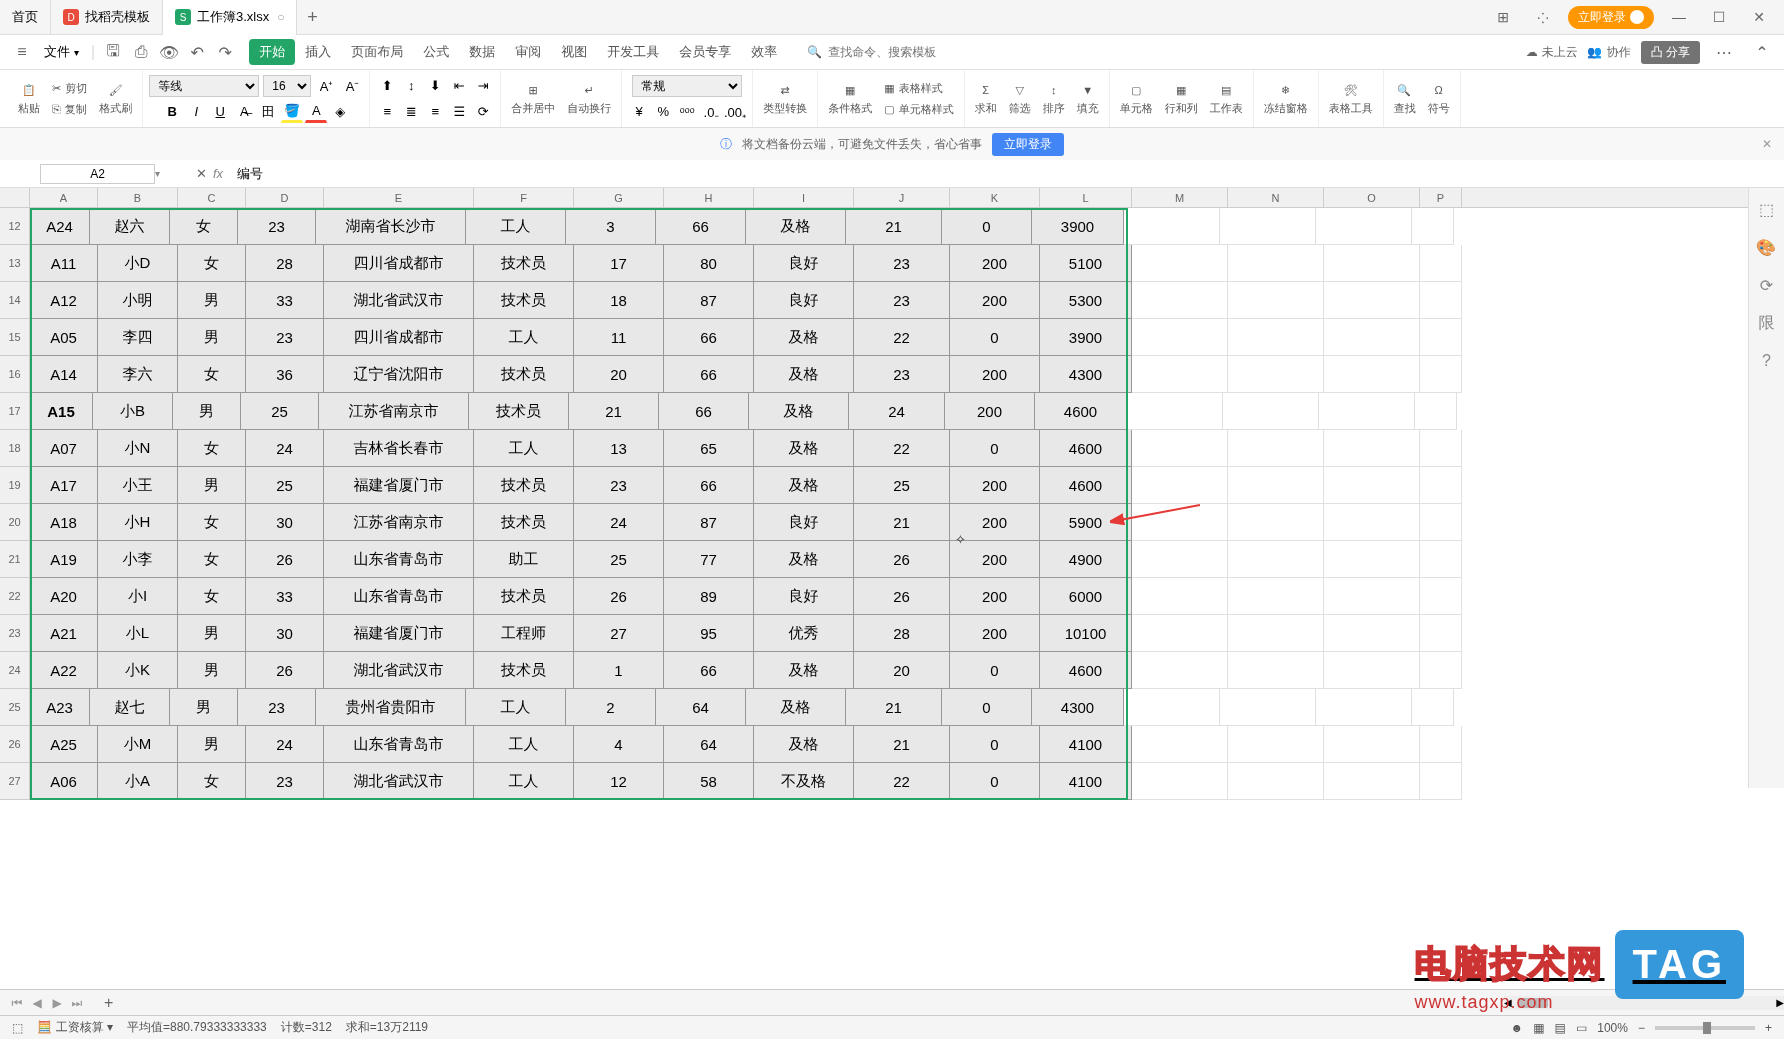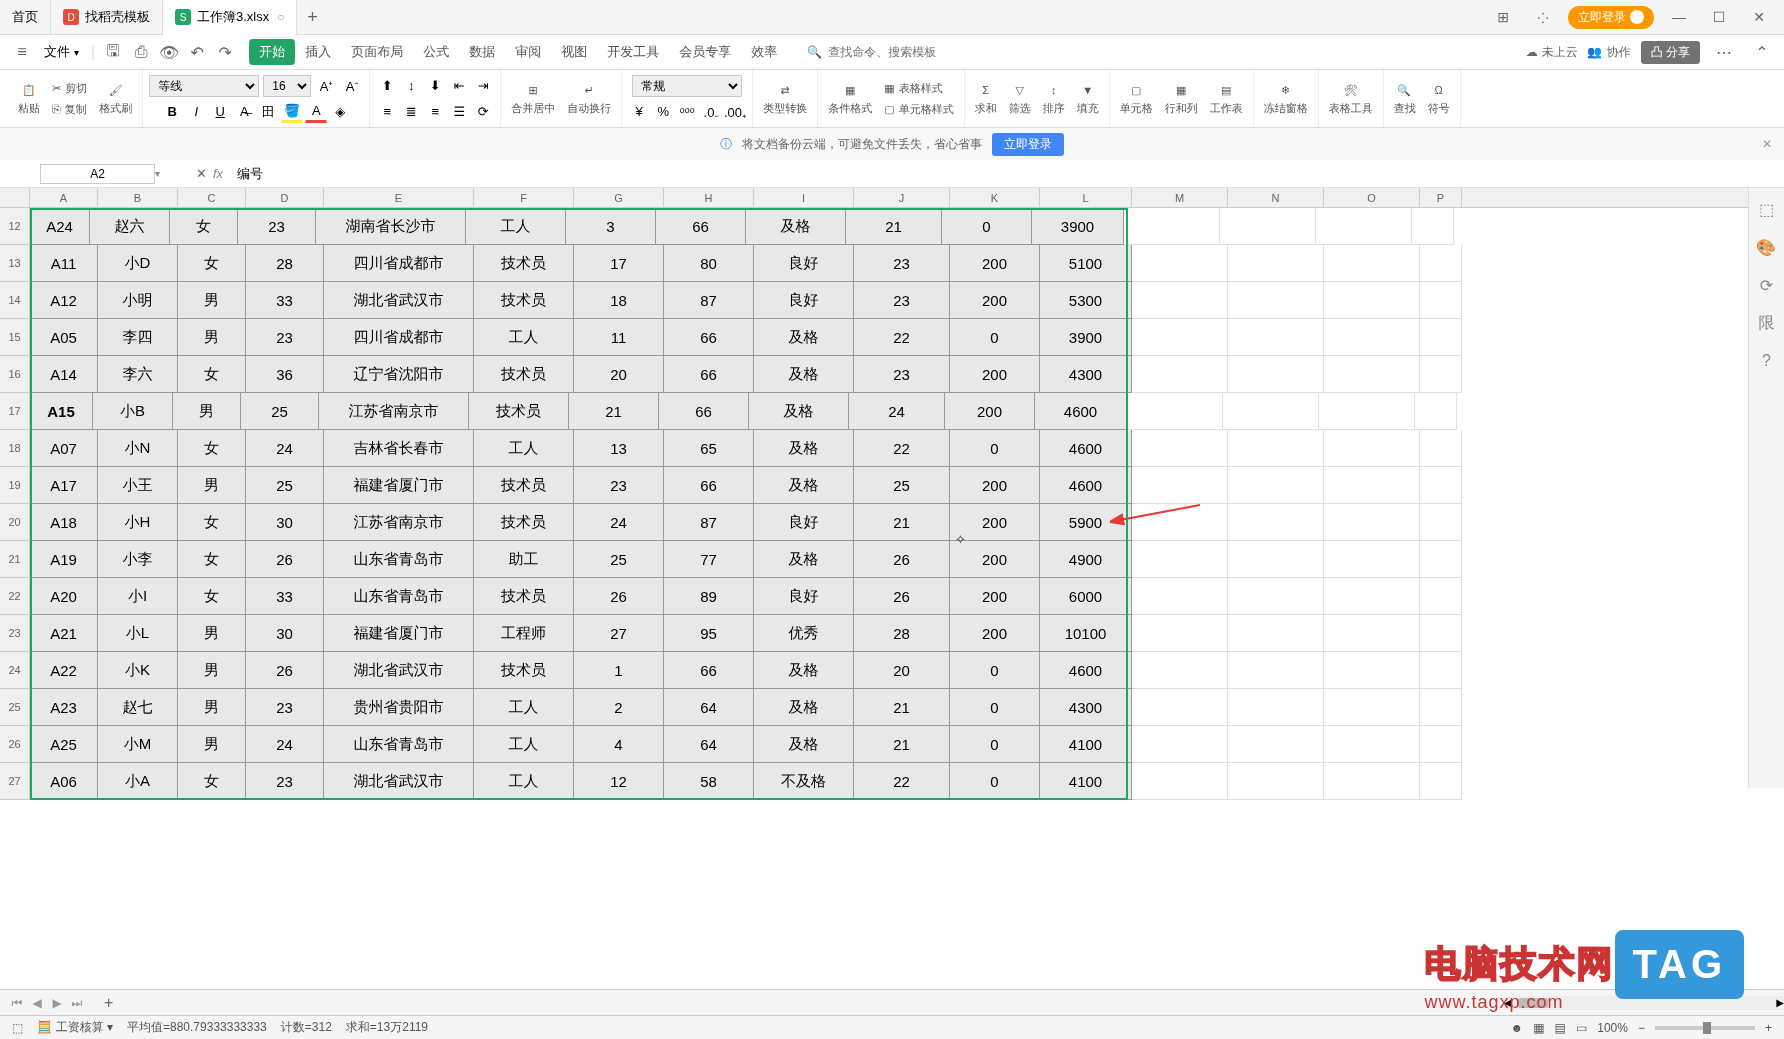--- a/index.html
+++ b/index.html
@@ -78,21 +78,21 @@
 .sheet-thumb { width: 30px; height: 10px; background: #bbb; margin-left: 6px; border-radius: 2px; }
 
 
 .statusbar { position: absolute; bottom: 0; left: 0; right: 0; height: 24px; display: flex; align-items: center; background: #f5f5f5; border-top: 1px solid #ccc; font-size: 12px; color: #555; padding: 0 12px; gap: 14px; }
 .statusbar-right { margin-left: auto; display: flex; align-items: center; gap: 10px; }
 .zoom-slider { width: 100px; height: 4px; background: #ccc; position: relative; }
 .zoom-thumb { position: absolute; width: 8px; height: 12px; background: #888; top: -4px; left: 48px; }
 
 
 .red-arrow { position: absolute; pointer-events: none; }
-.watermark { position: absolute; bottom: 40px; right: 40px; display: flex; align-items: center; gap: 0; z-index: 100; }
+.watermark { position: absolute; bottom: 40px; right: 40px; display: flex; align-items: center; gap: 10px; z-index: 100; text-decoration: underline; }
 .watermark-text1 { font-size: 36px; font-family: "SimHei", sans-serif; letter-spacing: 2px; -webkit-text-stroke: 2px #cc3333; color: transparent; font-weight: bold; }
 .watermark-url { position: absolute; font-size: 18px; color: #cc3333; letter-spacing: 1px; }
 .tag-badge { background: #3498db; color: #fff; font-size: 40px; font-weight: bold; padding: 12px 18px; border-radius: 8px; letter-spacing: 4px; }
 
 
 .right-sidebar { position: absolute; right: 0; top: 188px; width: 36px; background: #f5f5f5; border-left: 1px solid #ddd; display: flex; flex-direction: column; align-items: center; padding-top: 10px; gap: 16px; height: 600px; }
 .sidebar-icon { width: 22px; height: 22px; color: #888; display: flex; align-items: center; justify-content: center; }
 
 
 .cell-cursor { position: absolute; font-size: 13px; color: #333; pointer-events: none; }
@@ -614,21 +614,21 @@
           <div class="grid-cell" style="width: 100px;">及格</div>
           <div class="grid-cell" style="width: 96px;">20</div>
           <div class="grid-cell" style="width: 90px;">0</div>
           <div class="grid-cell" style="width: 92px;">4600</div>
           <div class="grid-cell empty-cell" style="width: 96px;"></div>
           <div class="grid-cell empty-cell" style="width: 96px;"></div>
           <div class="grid-cell empty-cell" style="width: 96px;"></div>
           <div class="grid-cell empty-cell" style="width: 42px;"></div>
         </div>
         <div class="grid-row">
-          <div class="grid-cell" style="width: 68px;">A23</div>
+          <div class="grid-cell" style="width: 60px;">A23</div>
           <div class="grid-cell" style="width: 80px;">赵七</div>
           <div class="grid-cell" style="width: 68px;">男</div>
           <div class="grid-cell" style="width: 78px;">23</div>
           <div class="grid-cell" style="width: 150px;">贵州省贵阳市</div>
           <div class="grid-cell" style="width: 100px;">工人</div>
           <div class="grid-cell" style="width: 90px;">2</div>
           <div class="grid-cell" style="width: 90px;">64</div>
           <div class="grid-cell" style="width: 100px;">及格</div>
           <div class="grid-cell" style="width: 96px;">21</div>
           <div class="grid-cell" style="width: 90px;">0</div>

